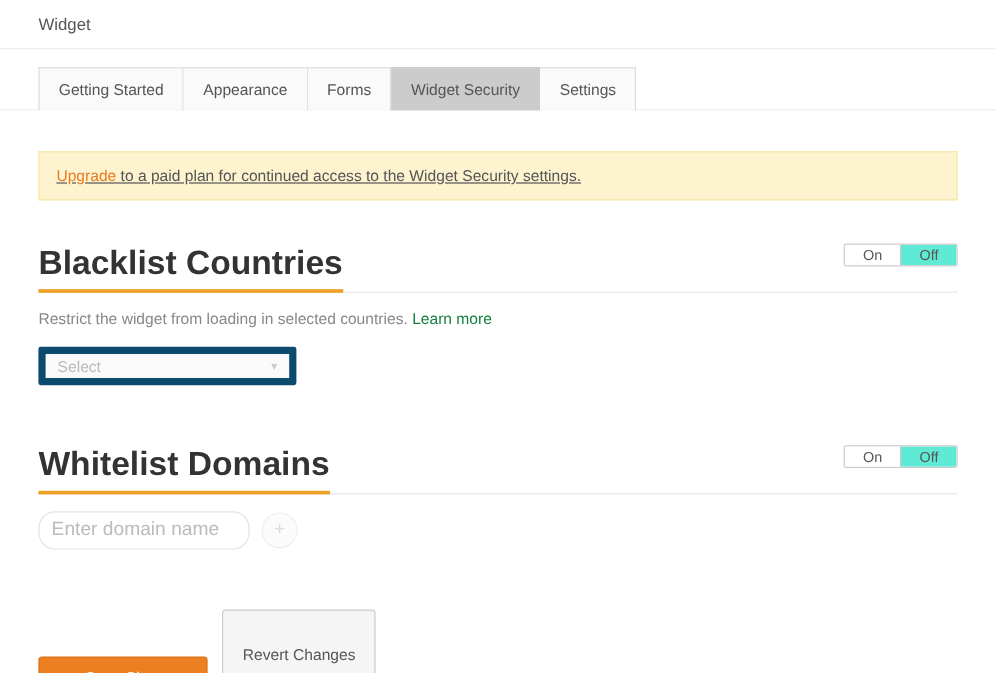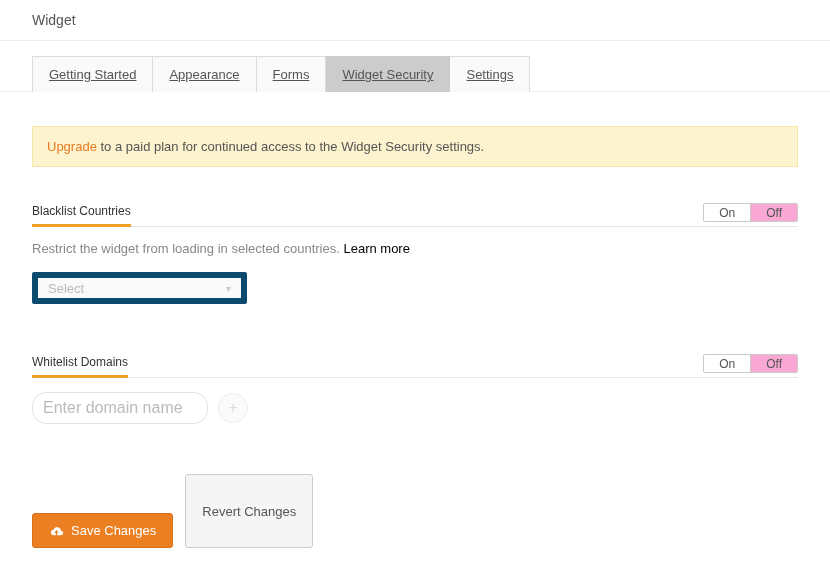--- a/index.html
+++ b/index.html
@@ -27,51 +27,51 @@
   .tab {
     padding: 10px 16px;
     border: 1px solid #ddd;
     border-bottom: none;
     background: #fafafa;
     color: #555;
     font-size: 13px;
     cursor: pointer;
     position: relative;
     top: 1px;
-    text-decoration: underline;
   }
   .tab + .tab { border-left: none; }
   .tab.active {
     background: #ccc;
     border-color: #ccc;
     color: #555;
   }
   .content {
     padding: 24px 32px 40px 32px;
   }
   .notice {
     background: #fdf3cf;
     border: 1px solid #f5e6a6;
     padding: 12px 14px;
     font-size: 13px;
     color: #555;
     margin: 10px 0 36px 0;
+    text-decoration: underline;
   }
   .notice a { color: #e87b22; text-decoration: none; }
   .section {
     margin-bottom: 50px;
   }
   .section-header-row {
     display: flex;
     align-items: flex-start;
     justify-content: space-between;
   }
   .section-title {
-    font-size: 12px;
-    font-weight: normal;
+    font-size: 28px;
+    font-weight: bold;
     color: #333;
     padding-bottom: 6px;
     border-bottom: 3px solid #efa125;
     display: inline-block;
   }
   .section-underline {
     height: 1px;
     background: #e7e7e7;
     margin-top: -1px;
     margin-bottom: 14px;
@@ -88,29 +88,29 @@
     font-size: 12px;
     color: #555;
     background: #fff;
     border: none;
     cursor: pointer;
     border-left: 1px solid #c9c9c9;
     height: 100%;
   }
   .toggle-btn:first-child { border-left: none; }
   .toggle-btn.active {
-    background: #f9a8d4;
+    background: #5eead4;
     text-align: center;
   }
   .desc {
     font-size: 13px;
     color: #888;
     margin-bottom: 16px;
   }
-  .desc a { color: #000000; text-decoration: none; }
+  .desc a { color: #15803d; text-decoration: none; }
   .select {
     width: 215px;
     height: 32px;
     border: 6px solid #0c4a6e;
     background: #fafafa;
     color: #bbb;
     padding: 0 10px;
     display: flex;
     align-items: center;
     justify-content: space-between;

